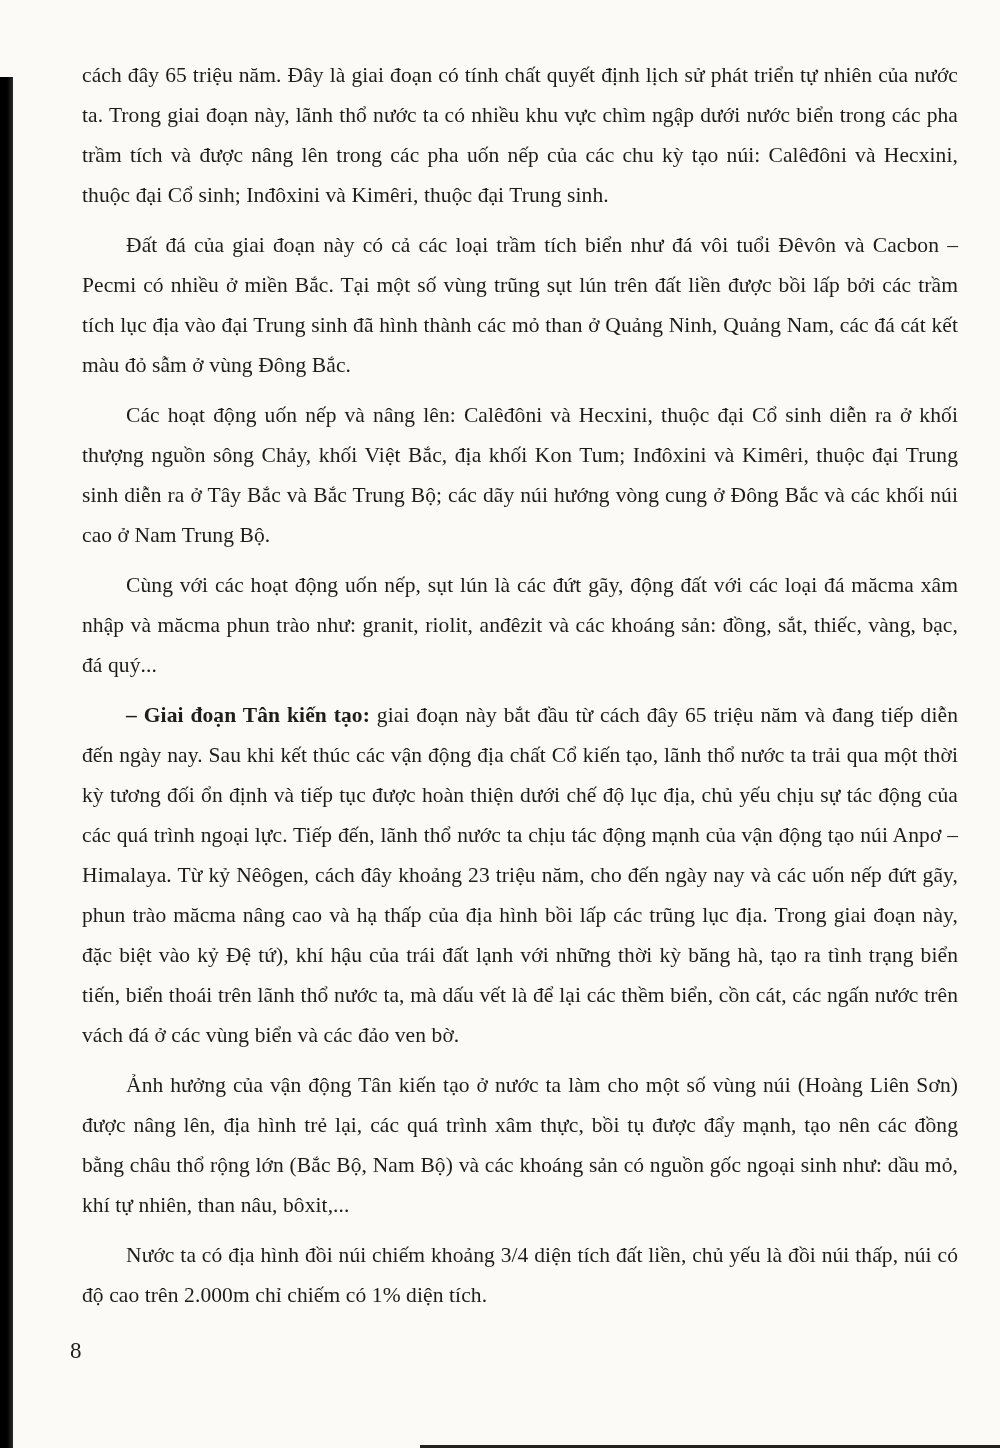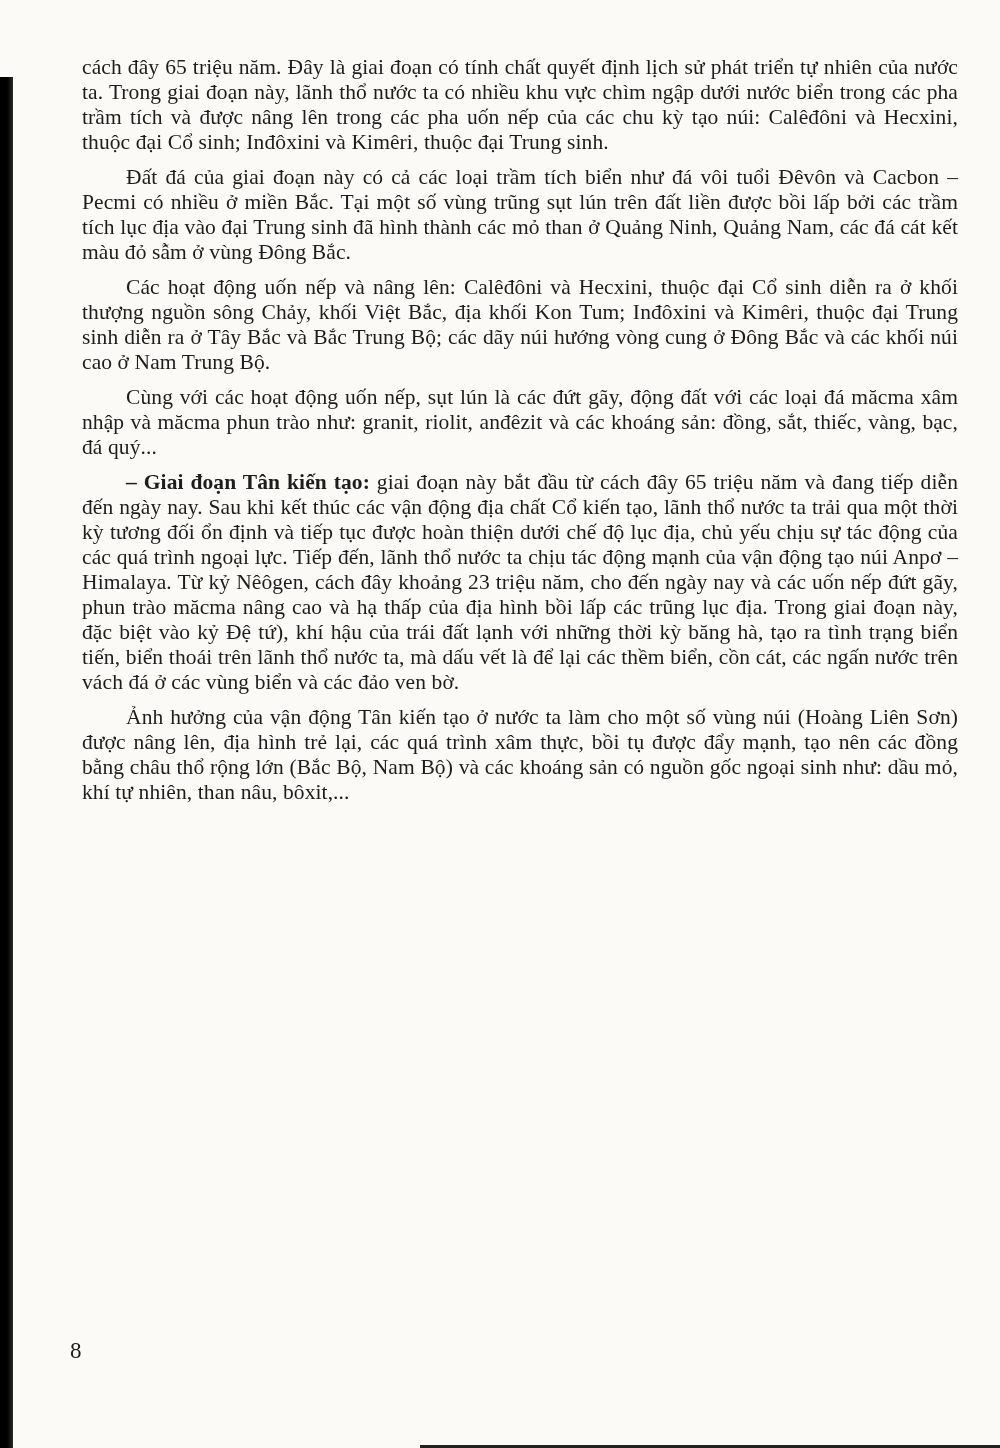--- a/index.html
+++ b/index.html
@@ -30,21 +30,21 @@
     height: 3px;
     background: #23221f;
   }
   .content {
     position: absolute;
     left: 82px;
     top: 55px;
     width: 876px;
     text-align: justify;
     font-size: 21.5px;
-    line-height: 25px;
+    line-height: 40px;
     letter-spacing: 0.1px;
   }
   p.para {
     margin: 0 0 10px 0;
     text-indent: 44px;
   }
   p.para.no-indent { text-indent: 0; }
   .lead-italic {
     font-weight: 600;
   }
@@ -86,20 +86,21 @@
 
     <p class="para">Cùng với các hoạt động uốn nếp, sụt lún là các đứt gãy, động đất với các loại đá măcma xâm nhập và măcma phun trào như: granit, riolit, anđêzit và các khoáng sản: đồng, sắt, thiếc, vàng, bạc, đá quý...</p>
 
 
     <p class="para"><span class="lead-italic">– Giai đoạn Tân kiến tạo: </span><span>giai đoạn này bắt đầu từ cách đây 65 triệu năm và đang tiếp diễn đến ngày nay. Sau khi kết thúc các vận động địa chất Cổ kiến tạo, lãnh thổ nước ta trải qua một thời kỳ tương đối ổn định và tiếp tục được hoàn thiện dưới chế độ lục địa, chủ yếu chịu sự tác động của các quá trình ngoại lực. Tiếp đến, lãnh thổ nước ta chịu tác động mạnh của vận động tạo núi Anpơ – Himalaya. Từ kỷ Nêôgen, cách đây khoảng 23 triệu năm, cho đến ngày nay và các uốn nếp đứt gãy, phun trào măcma nâng cao và hạ thấp của địa hình bồi lấp các trũng lục địa. Trong giai đoạn này, đặc biệt vào kỷ Đệ tứ), khí hậu của trái đất lạnh với những thời kỳ băng hà, tạo ra tình trạng biển tiến, biển thoái trên lãnh thổ nước ta, mà dấu vết là để lại các thềm biển, cồn cát, các ngấn nước trên vách đá ở các vùng biển và các đảo ven bờ.</span></p>
 
     <p class="para">Ảnh hưởng của vận động Tân kiến tạo ở nước ta làm cho một số vùng núi (Hoàng Liên Sơn) được nâng lên, địa hình trẻ lại, các quá trình xâm thực, bồi tụ được đẩy mạnh, tạo nên các đồng bằng châu thổ rộng lớn (Bắc Bộ, Nam Bộ) và các khoáng sản có nguồn gốc ngoại sinh như: dầu mỏ, khí tự nhiên, than nâu, bôxit,...</p>
 
 
 
+    <p class="para">Nước ta có địa hình đồi núi chiếm khoảng 3/4 diện tích đất liền, chủ yếu là đồi núi thấp, núi có độ cao trên 2.000m chỉ chiếm có 1% diện tích.</p>
 
   </div>
 
   <div class="page-number">8</div>
 
   <div class="bottom-edge"></div>
 
 </div>
 
 </body></html>

